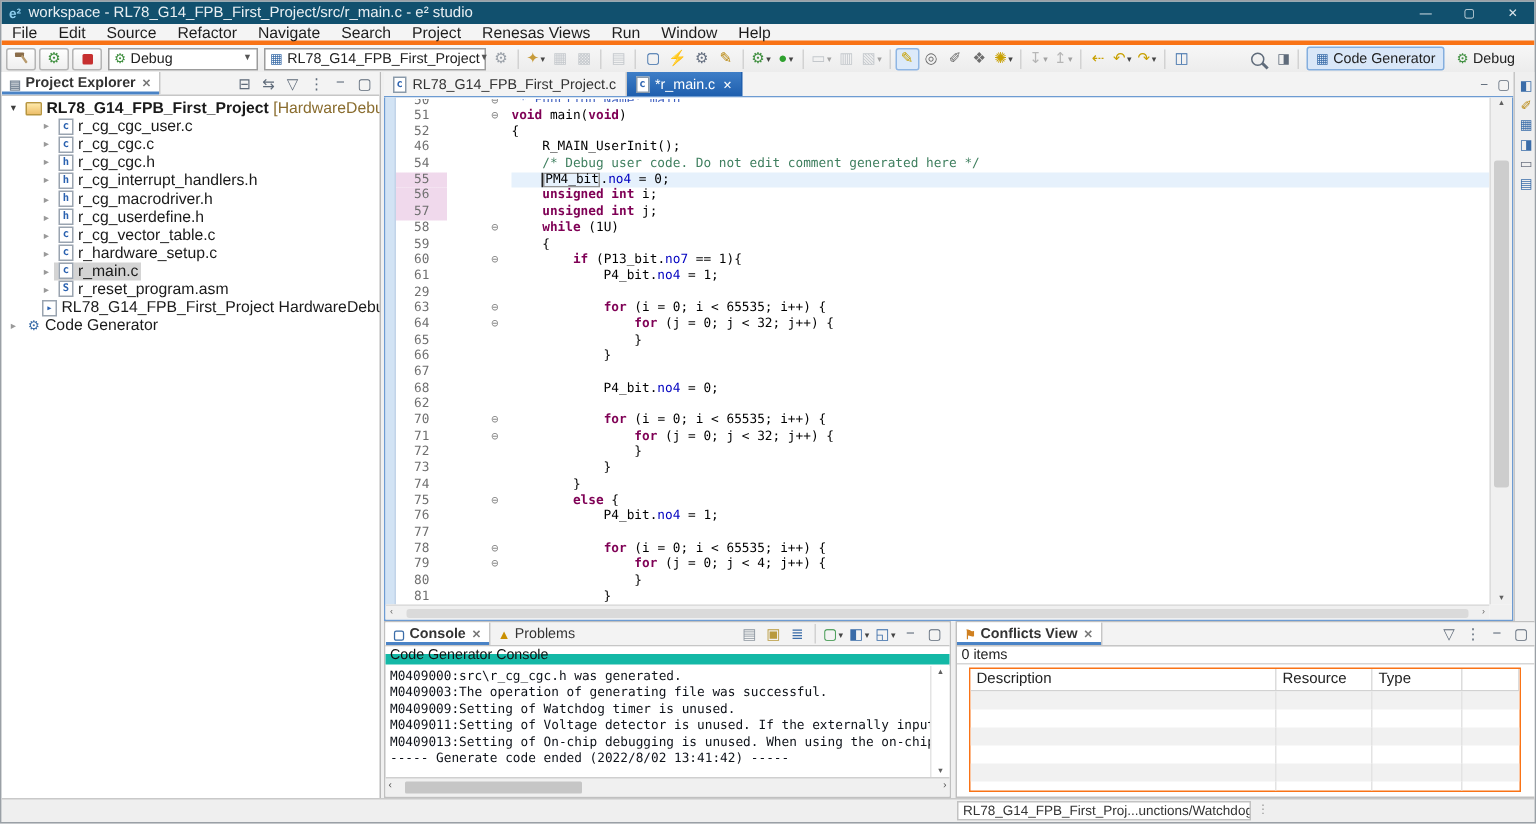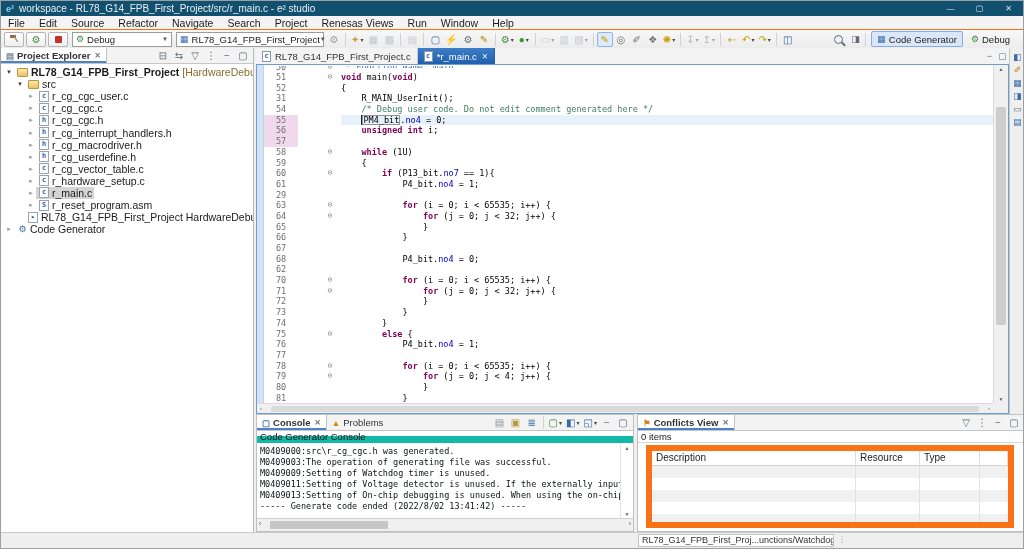--- a/index.html
+++ b/index.html
@@ -4,21 +4,21 @@
 <style>
   *{box-sizing:border-box;margin:0;padding:0}
   html,body{width:1024px;height:549px}
   body{position:relative;font-family:"Liberation Sans",sans-serif;background:#f0f0f0;overflow:hidden;border:1px solid #9aa0a6}
   
   .titlebar{position:absolute;top:0;left:0;right:0;height:15px;background:#11506e;color:#e9eff3;display:flex;align-items:center;font-size:10px}
   .app-badge{margin:0 5px;font-size:9px;font-weight:bold;color:#8fd0f0}
   .win-controls{margin-left:auto;display:flex;height:100%}
   .win-btn{width:29px;text-align:center;font-size:8px;line-height:15px;color:#dfe7ec}
   
-  .menubar{position:absolute;top:15px;left:0;right:0;height:14px;background:#f4f4f4;display:flex;align-items:flex-end;font-size:10.5px;color:#1d1d1d;border-bottom:1px solid #f97316}
+  .menubar{position:absolute;top:15px;left:0;right:0;height:14px;background:#f4f4f4;display:flex;align-items:flex-start;font-size:10.5px;color:#1d1d1d;border-bottom:3px solid #f97316}
   .menu-item{padding:0 7px;white-space:nowrap}
   
   .toolbar{position:absolute;top:29px;left:0;right:0;height:18px;background:linear-gradient(#f7f7f7,#ececec);display:flex;align-items:center;padding:0 3px}
   .tbtn{height:15px;min-width:20px;border:1px solid #b5b5b5;background:linear-gradient(#fefefe,#efefef);border-radius:2px;margin-right:2px;display:flex;align-items:center;justify-content:center}
   .combo{height:15px;border:1px solid #9c9c9c;background:#fff;display:flex;align-items:center;font-size:9.5px;color:#222;padding:0 3px;margin:0 2px;white-space:nowrap}
   .combo .cic{font-size:9px;margin-right:3px}
   .combo .dda{font-size:6px;color:#555;margin-left:5px}
   .sep{width:1px;height:13px;background:#d2d2d2;margin:0 3px;flex:none}
   .ticon-btn{height:15px;min-width:16px;padding:0 1px;display:flex;align-items:center;justify-content:center;font-size:10px;border:1px solid transparent;border-radius:2px;flex:none}
   .ticon-btn.tsel{background:#dceafa;border-color:#8fb6e4}
@@ -94,21 +94,21 @@
   .con-text{position:absolute;top:29px;left:0;right:13px;bottom:13px;overflow:hidden;padding:2px 0 16px 3px}
   .con-line{font-family:"DejaVu Sans Mono",monospace;font-size:8.5px;line-height:11px;white-space:pre;color:#0d1118}
   .con-vsb{position:absolute;right:0;top:29px;bottom:13px;width:13px;background:#fff;border-left:1px solid #e4e4e4}
   .con-hsb{position:absolute;left:0;right:0;bottom:0;height:13px;background:#f0f0f0;border-top:1px solid #cfcfcf}
   .con-hsb .thumb{position:absolute;top:2px;left:13px;width:118px;height:8px;background:#c6c6c6;border-radius:1px}
   .con-hsb .la{position:absolute;left:2px;top:1px;font-size:7px;color:#555}
   .con-hsb .ra{position:absolute;right:2px;top:1px;font-size:7px;color:#555}
   
   .conflicts{position:absolute;left:636px;top:413px;width:388px;bottom:16px;background:#fff;border:1px solid #c0c0c0}
   .cf-count{height:12px;font-size:9.5px;color:#222;padding-left:3px;line-height:12px;border-bottom:1px solid #d6d6d6}
-  .cf-table{position:absolute;top:30px;left:8px;right:10px;bottom:3px;border:6px solid #f97316;overflow:hidden}
+  .cf-table{position:absolute;top:30px;left:8px;right:10px;bottom:3px;border:1px solid #f97316;overflow:hidden}
   .cf-hrow{display:flex;height:15px;border-bottom:1px solid #d2d2d2;background:#fff;font-size:10px;color:#222}
   .cf-hcell{padding:1px 4px;border-right:1px solid #dcdcdc;position:relative;white-space:nowrap}
   .cf-sort{position:absolute;top:-3px;left:50%;font-size:7px;color:#888}
   .cf-row{display:flex;height:12px}
   .cf-row.alt{background:#f1f1f1}
   .cf-cell{border-right:1px solid #e3e3e3;height:100%}
   
   .statusbar{position:absolute;left:0;right:0;bottom:0;height:16px;background:#efefef;border-top:1px solid #c9c9c9}
   .status-box{position:absolute;left:637px;top:1px;width:196px;height:13px;background:#fff;border:1px solid #c2c2c2;font-size:9px;line-height:11px;padding:0 3px;color:#333;white-space:nowrap;overflow:hidden}
   .status-grip{position:absolute;left:837px;top:2px;font-size:8px;color:#999}
@@ -310,28 +310,20 @@
       <div class="trow">
         <span style="width: 3px; flex: 0 0 auto;"></span>
         <span class="arrow e">▾</span>
         <span class="rowline">
           <span class="fi-project"></span>
           <span class="tlabel bold">RL78_G14_FPB_First_Project</span>
           <span class="tdec"> [HardwareDebug]</span>
         </span>
       </div>
       <div class="trow">
-        <span style="width: 14px; flex: 0 0 auto;"></span>
-        <span class="arrow e">▾</span>
-        <span class="rowline">
-          <span class="fi-folder"></span>
-          <span class="tlabel">src</span>
-        </span>
-      </div>
-      <div class="trow">
         <span style="width: 25px; flex: 0 0 auto;"></span>
         <span class="arrow c">▸</span>
         <span class="rowline">
           <span class="fi">c</span>
           <span class="tlabel">r_cg_cgc_user.c</span>
         </span>
       </div>
       <div class="trow">
         <span style="width: 25px; flex: 0 0 auto;"></span>
         <span class="arrow c">▸</span>
@@ -451,21 +443,21 @@
         <span class="lnum">51</span>
         <span class="fold">⊖</span>
         <span class="ctext"><span class="k">void</span><span> main(</span><span class="k">void</span><span>)</span></span>
       </div>
       <div class="code-line">
         <span class="lnum">52</span>
         <span class="fold"></span>
         <span class="ctext"><span>{</span></span>
       </div>
       <div class="code-line">
-        <span class="lnum">31</span>
+        <span class="lnum">46</span>
         <span class="fold"></span>
         <span class="ctext"><span>    R_MAIN_UserInit();</span></span>
       </div>
       <div class="code-line">
         <span class="lnum">54</span>
         <span class="fold"></span>
         <span class="ctext"><span class="c">    /* Debug user code. Do not edit comment generated here */</span></span>
       </div>
       <div class="code-line cur chg">
         <span class="lnum">55</span>
@@ -473,20 +465,21 @@
         <span class="ctext"><span>    </span><span class="caret"></span><span class="b">PM4_bit</span><span>.</span><span class="f">no4</span><span> = 0;</span></span>
       </div>
       <div class="code-line chg">
         <span class="lnum">56</span>
         <span class="fold"></span>
         <span class="ctext"><span>    </span><span class="k">unsigned</span><span> </span><span class="k">int</span><span> i;</span></span>
       </div>
       <div class="code-line chg">
         <span class="lnum">57</span>
         <span class="fold"></span>
+        <span class="ctext"><span>    </span><span class="k">unsigned</span><span> </span><span class="k">int</span><span> j;</span></span>
       </div>
       <div class="code-line">
         <span class="lnum">58</span>
         <span class="fold">⊖</span>
         <span class="ctext"><span>    </span><span class="k">while</span><span> (1U)</span></span>
       </div>
       <div class="code-line">
         <span class="lnum">59</span>
         <span class="fold"></span>
         <span class="ctext"><span>    {</span></span>

